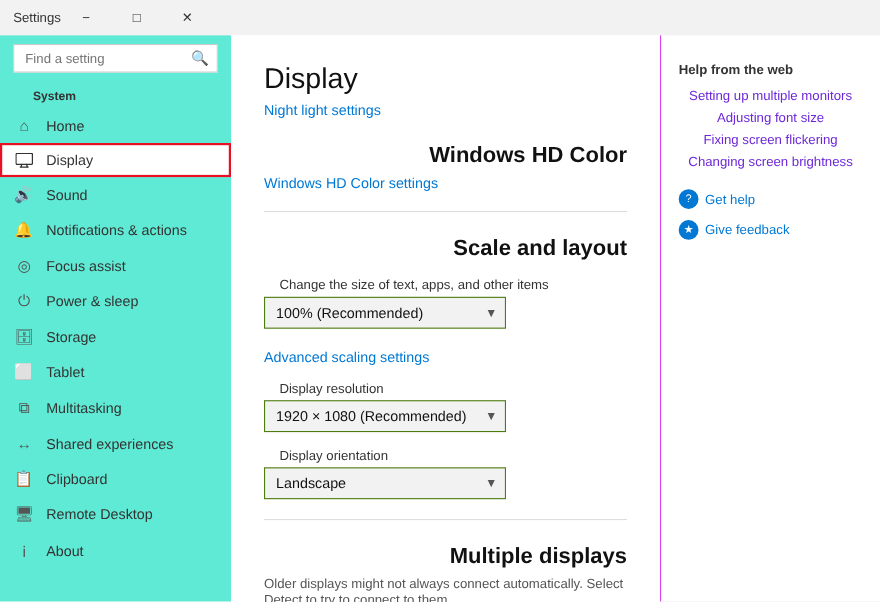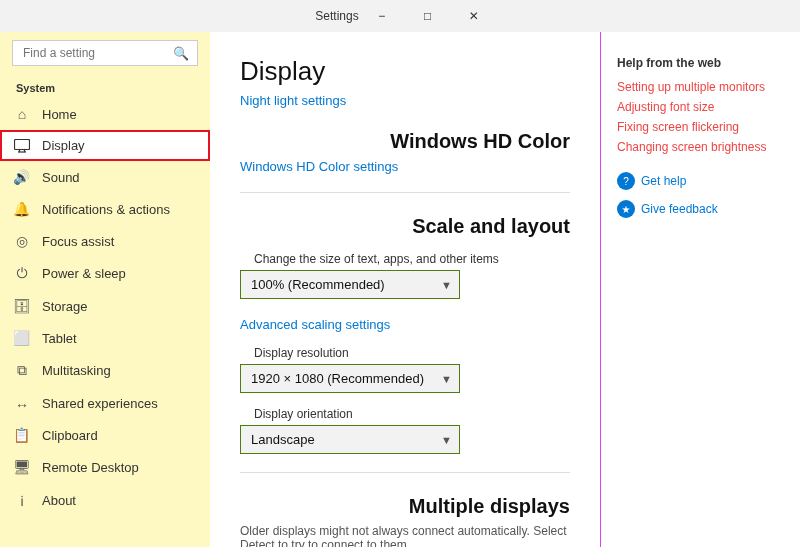--- a/index.html
+++ b/index.html
@@ -4,21 +4,21 @@
   <style>
     * { box-sizing: border-box; margin: 0; padding: 0; }
     body { font-family: 'Segoe UI', sans-serif; font-size: 13px; background: #f2f2f2; display: flex; flex-direction: column; height: 547px; width: 800px; overflow: hidden; }
 
     
     .titlebar {
       background: #f2f2f2;
       height: 32px;
       display: flex;
       align-items: center;
-      justify-content: center;
+      justify-content: flex-start;
       padding: 0 0 0 12px;
       flex-shrink: 0;
     }
     .titlebar-title { font-size: 12px; color: #333; }
     .titlebar-controls { display: flex; }
     .titlebar-btn {
       width: 46px;
       height: 32px;
       display: flex;
       align-items: center;
@@ -33,21 +33,21 @@
     
     .app-body {
       display: flex;
       flex: 1;
       overflow: hidden;
     }
 
     
     .sidebar {
       width: 210px;
-      background: #fef9c3;
+      background: #5eead4;
       flex-shrink: 0;
       display: flex;
       flex-direction: column;
       overflow-y: auto;
       padding-bottom: 8px;
     }
     .sidebar-search {
       margin: 8px 12px 8px 12px;
       position: relative;
     }
@@ -64,21 +64,21 @@
       right: 8px;
       top: 50%;
       transform: translateY(-50%);
       color: #666;
       font-size: 13px;
     }
     .sidebar-section-label {
       font-size: 11px;
       font-weight: 600;
       color: #333;
-      padding: 4px 12px 4px 16px;
+      padding: 4px 12px 4px 30px;
       margin-top: 4px;
     }
     .sidebar-item {
       display: flex;
       align-items: center;
       padding: 8px 12px;
       cursor: pointer;
       color: #333;
       font-size: 13px;
       position: relative;
@@ -175,25 +175,26 @@
       border-left: 1px solid #d946ef;
     }
     .help-title {
       font-size: 12px;
       font-weight: 600;
       color: #333;
       margin-bottom: 10px;
     }
     .help-link {
       display: block;
-      color: #ef4444;
+      color: #6d28d9;
       font-size: 12px;
       cursor: pointer;
       margin-bottom: 6px;
       text-decoration: none;
+      text-align: center;
     }
     .help-action {
       display: flex;
       align-items: center;
       margin-top: 14px;
       color: #0078d4;
       font-size: 12px;
       cursor: pointer;
     }
     .help-action-icon {

